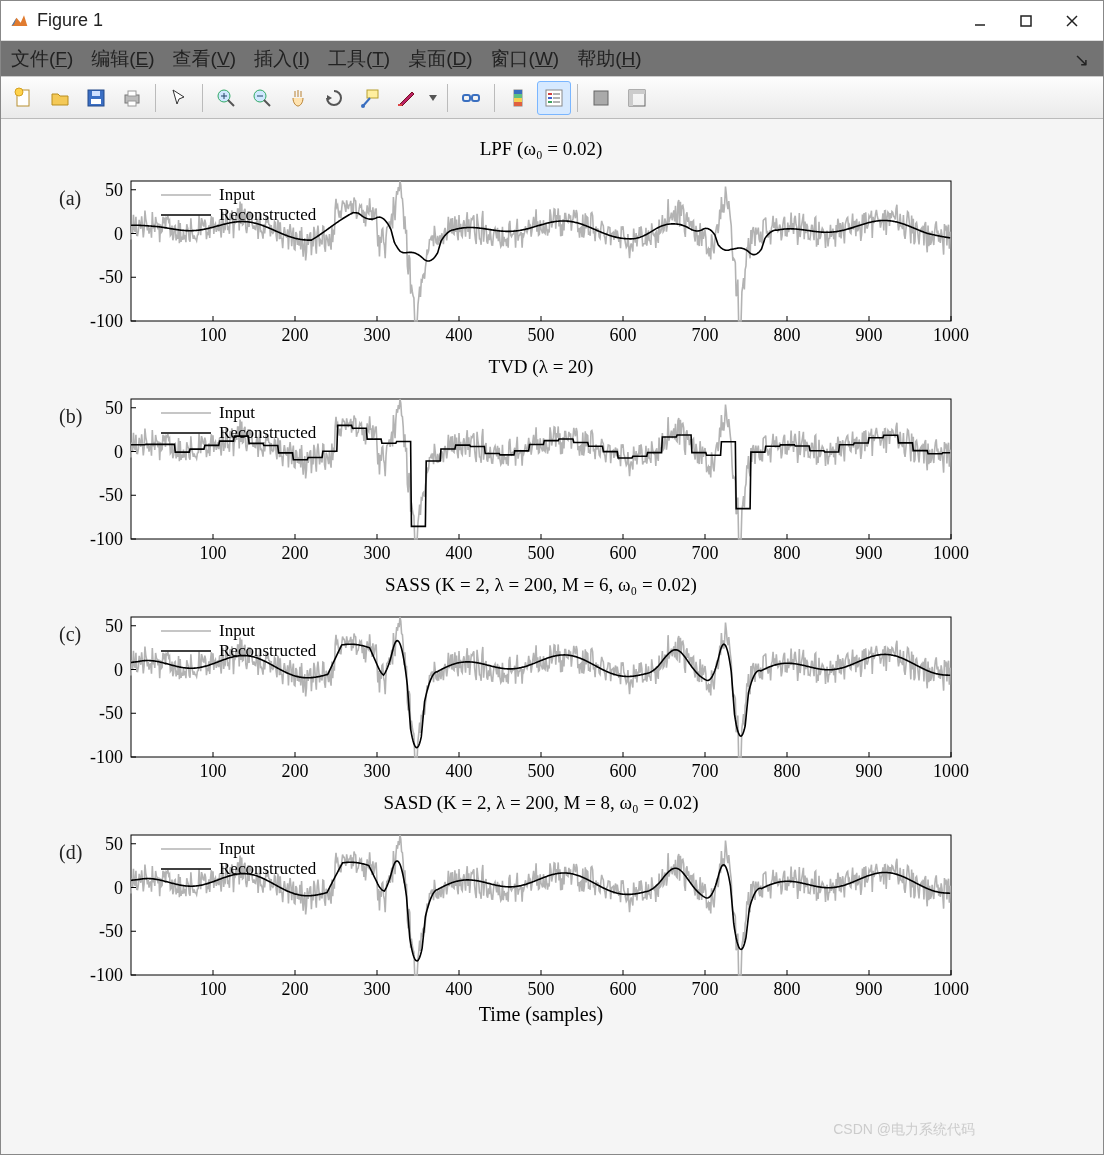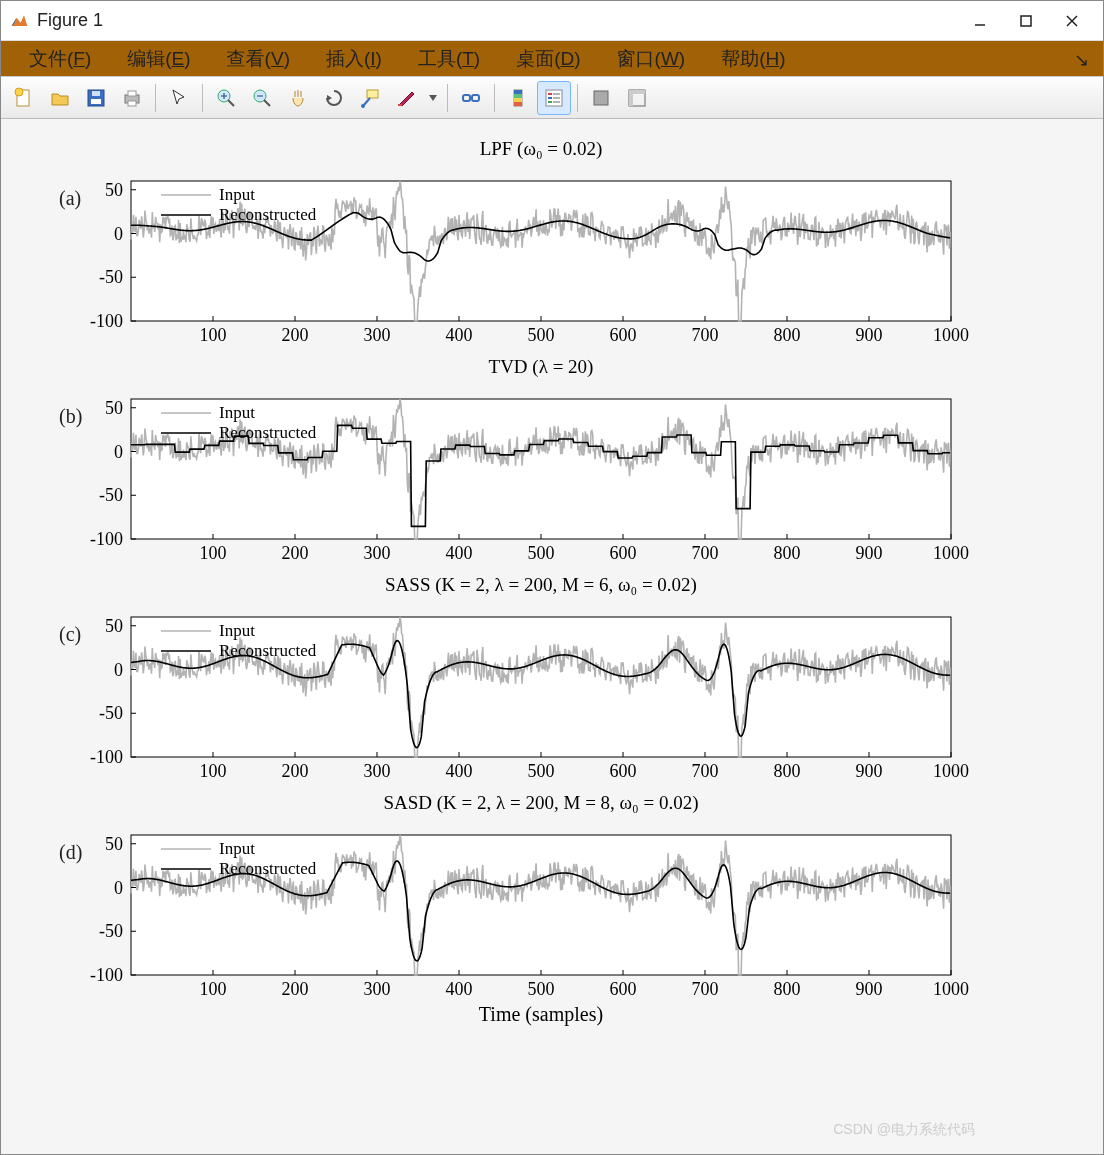--- a/index.html
+++ b/index.html
@@ -1,24 +1,24 @@
 <!DOCTYPE html>
 <html><head>
 <meta charset="utf-8">
 <style>
   * { box-sizing: border-box; margin: 0; padding: 0; }
   body { font-family: "Segoe UI", Arial, sans-serif; background: #f0f0f0; width: 1104px; height: 1155px; overflow: hidden; }
-  .window { width: 1104px; height: 1155px; background: #a16207; border: 1px solid #888; display: flex; flex-direction: column; }
+  .window { width: 1104px; height: 1155px; background: #737373; border: 1px solid #888; display: flex; flex-direction: column; }
   .titlebar { height: 40px; display: flex; align-items: center; padding: 0 8px; border-bottom: 1px solid #ddd; background: #fff; }
   .titlebar .appicon { width: 20px; height: 20px; margin-right: 8px; }
   .titlebar .title { font-size: 18px; flex: 1; color: #222; }
   .winbtns { display: flex; }
   .winbtn { width: 46px; height: 32px; display: flex; align-items: center; justify-content: center; font-size: 16px; cursor: default; }
   .menubar { height: 36px; display: flex; align-items: center; padding: 0 10px; gap: 18px; font-size: 19px; color: #222; border-bottom: 1px solid #ccc; position: relative; }
-  .menubar .menuitem { cursor: default; margin-left: 18px; }
+  .menubar .menuitem { cursor: default; }
   .menubar .menuitem u { text-decoration: underline; }
   .menubar .dock { position: absolute; right: 14px; top: 8px; font-size: 18px; }
   .toolbar { height: 42px; display: flex; align-items: center; padding: 2px 6px; gap: 2px; border-bottom: 1px solid #bbb; background: linear-gradient(#fdfdfd,#eaeaea); }
   .tbtn { width: 34px; height: 34px; border: 1px solid transparent; border-radius: 3px; display: flex; align-items: center; justify-content: center; cursor: default; }
   .tbtn.active { border-color: #7ab6ff; background: #d6e9ff; }
   .tsep { width: 1px; height: 28px; background: #bbb; margin: 0 4px; }
   .canvas { flex: 1; background: #f5f5f5; padding: 20px 10px 10px 10px; position: relative; }
   .subplot { position: relative; }
   .plotlbl { position: absolute; left: 48px; font-size: 20px; color: #222; font-family: Times, serif; }
   .watermark { position: absolute; right: 128px; bottom: 15px; color: #ccc; font-size: 14px; font-family: Arial; }

